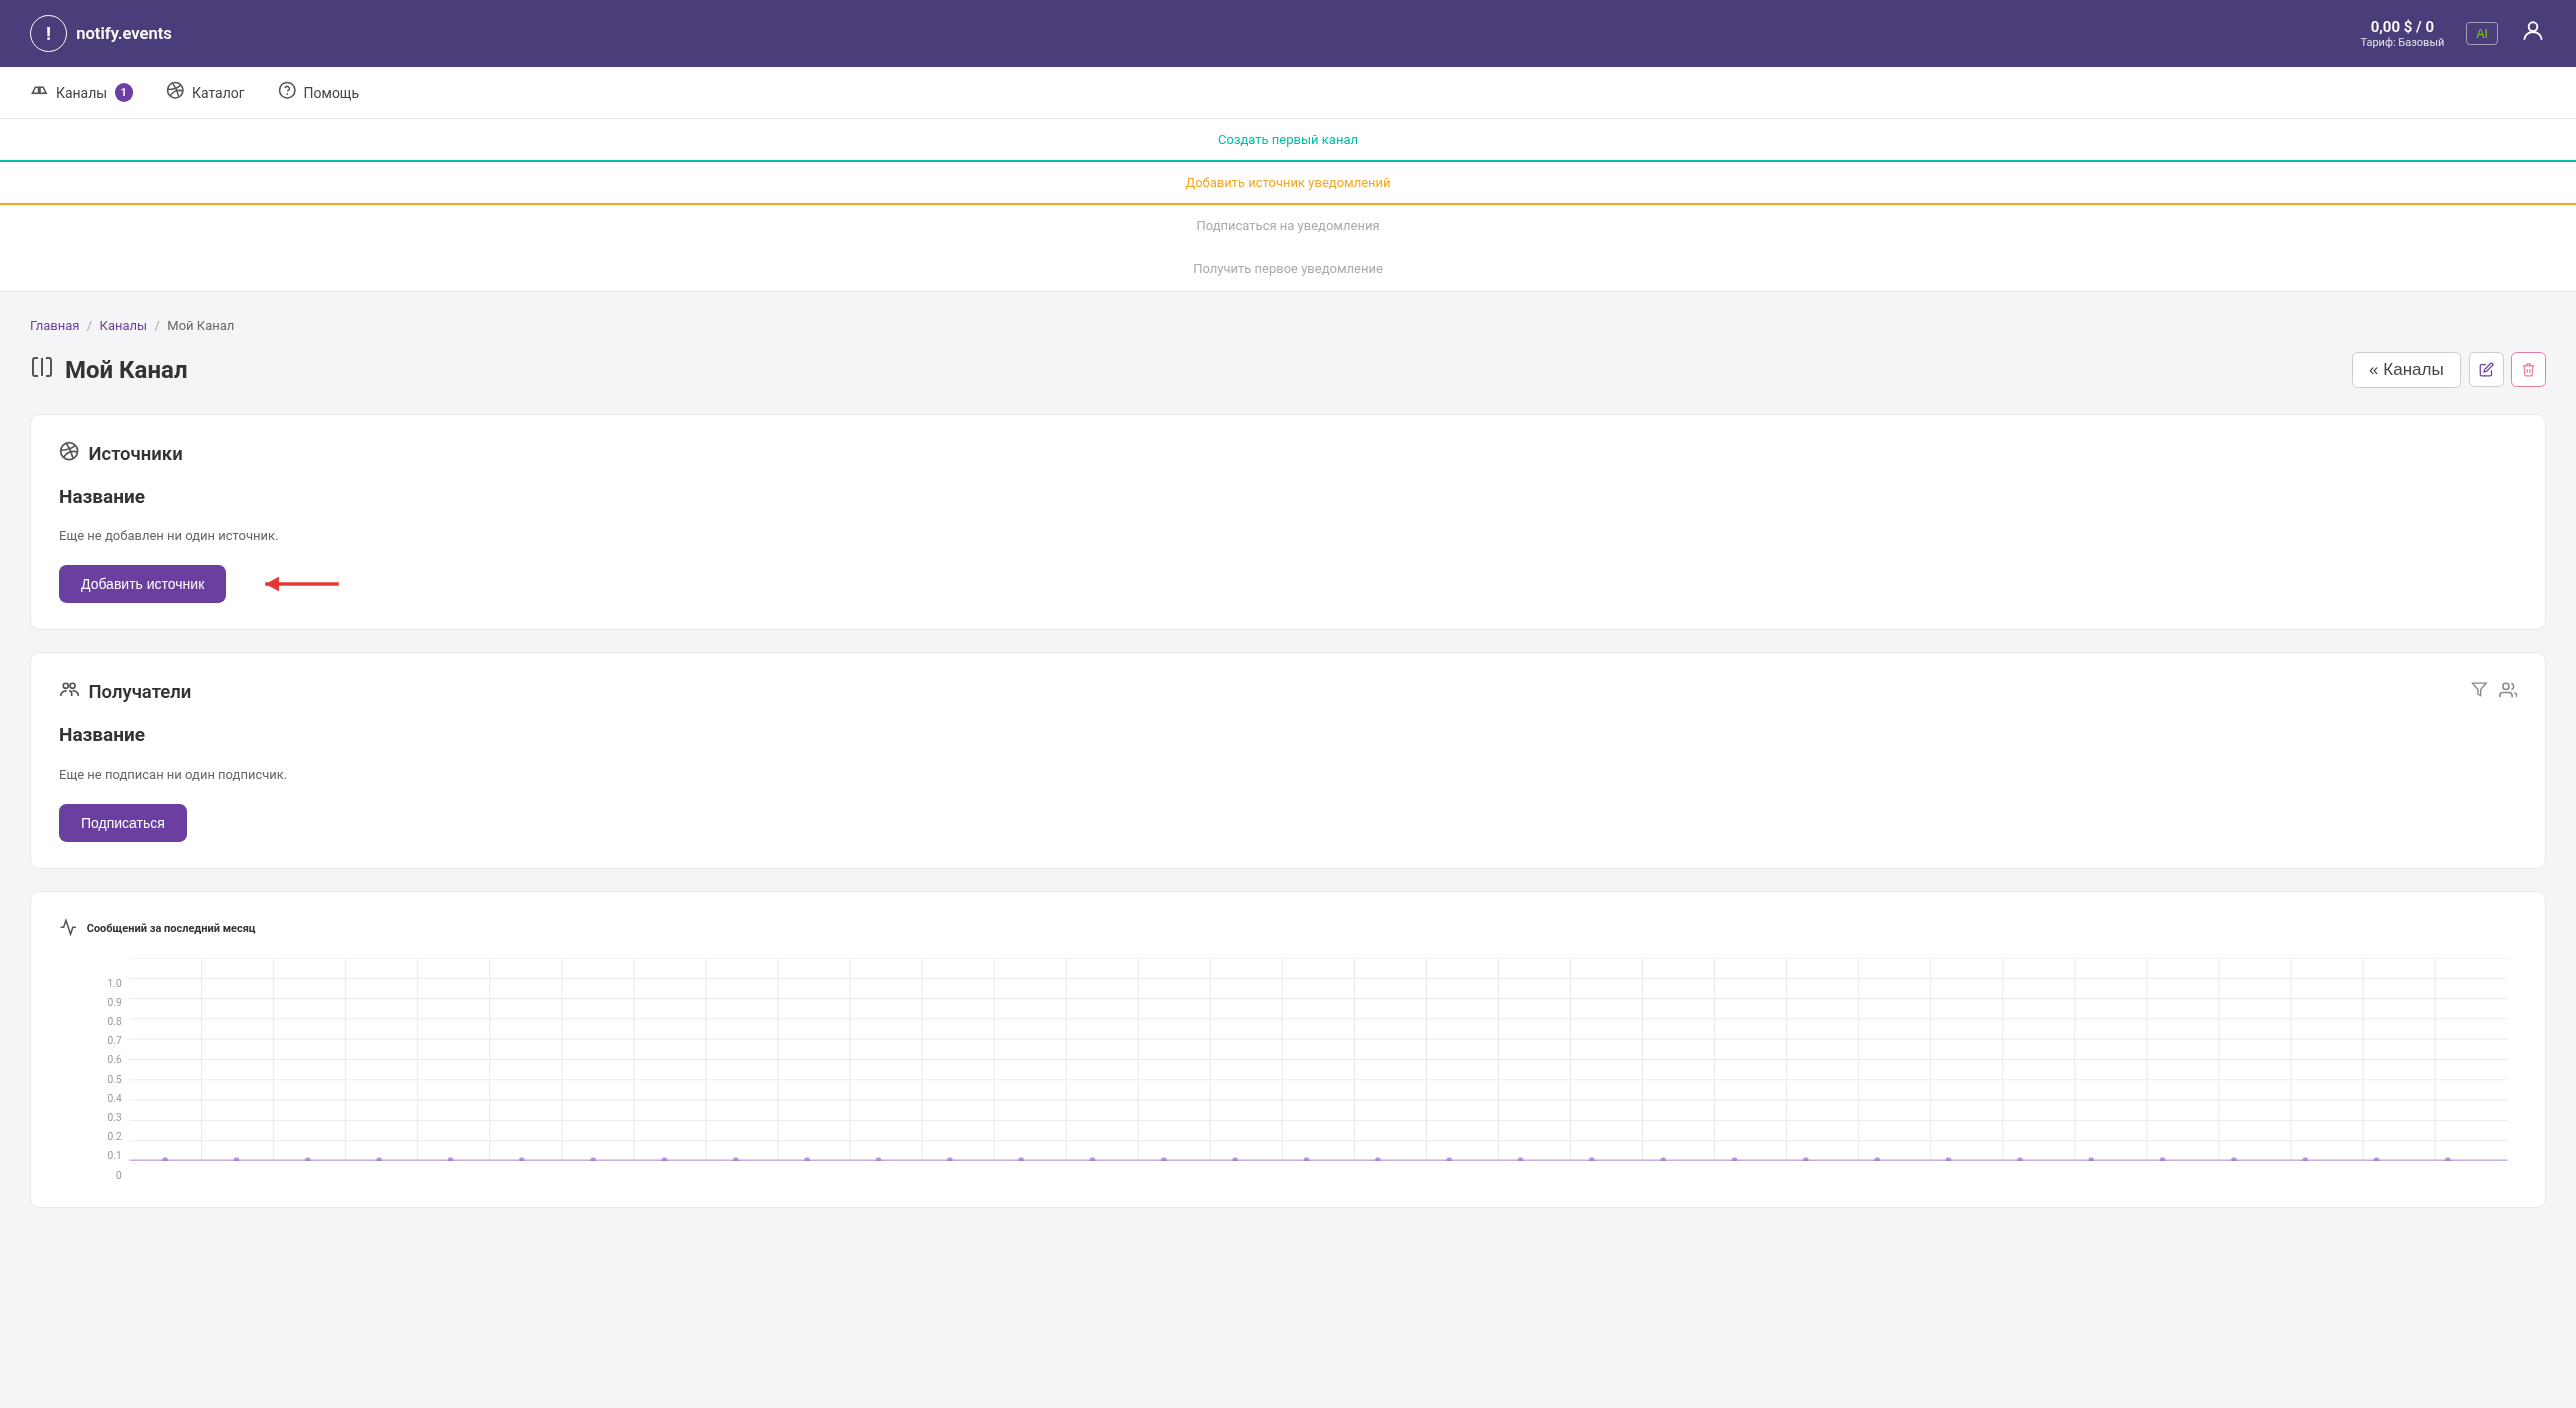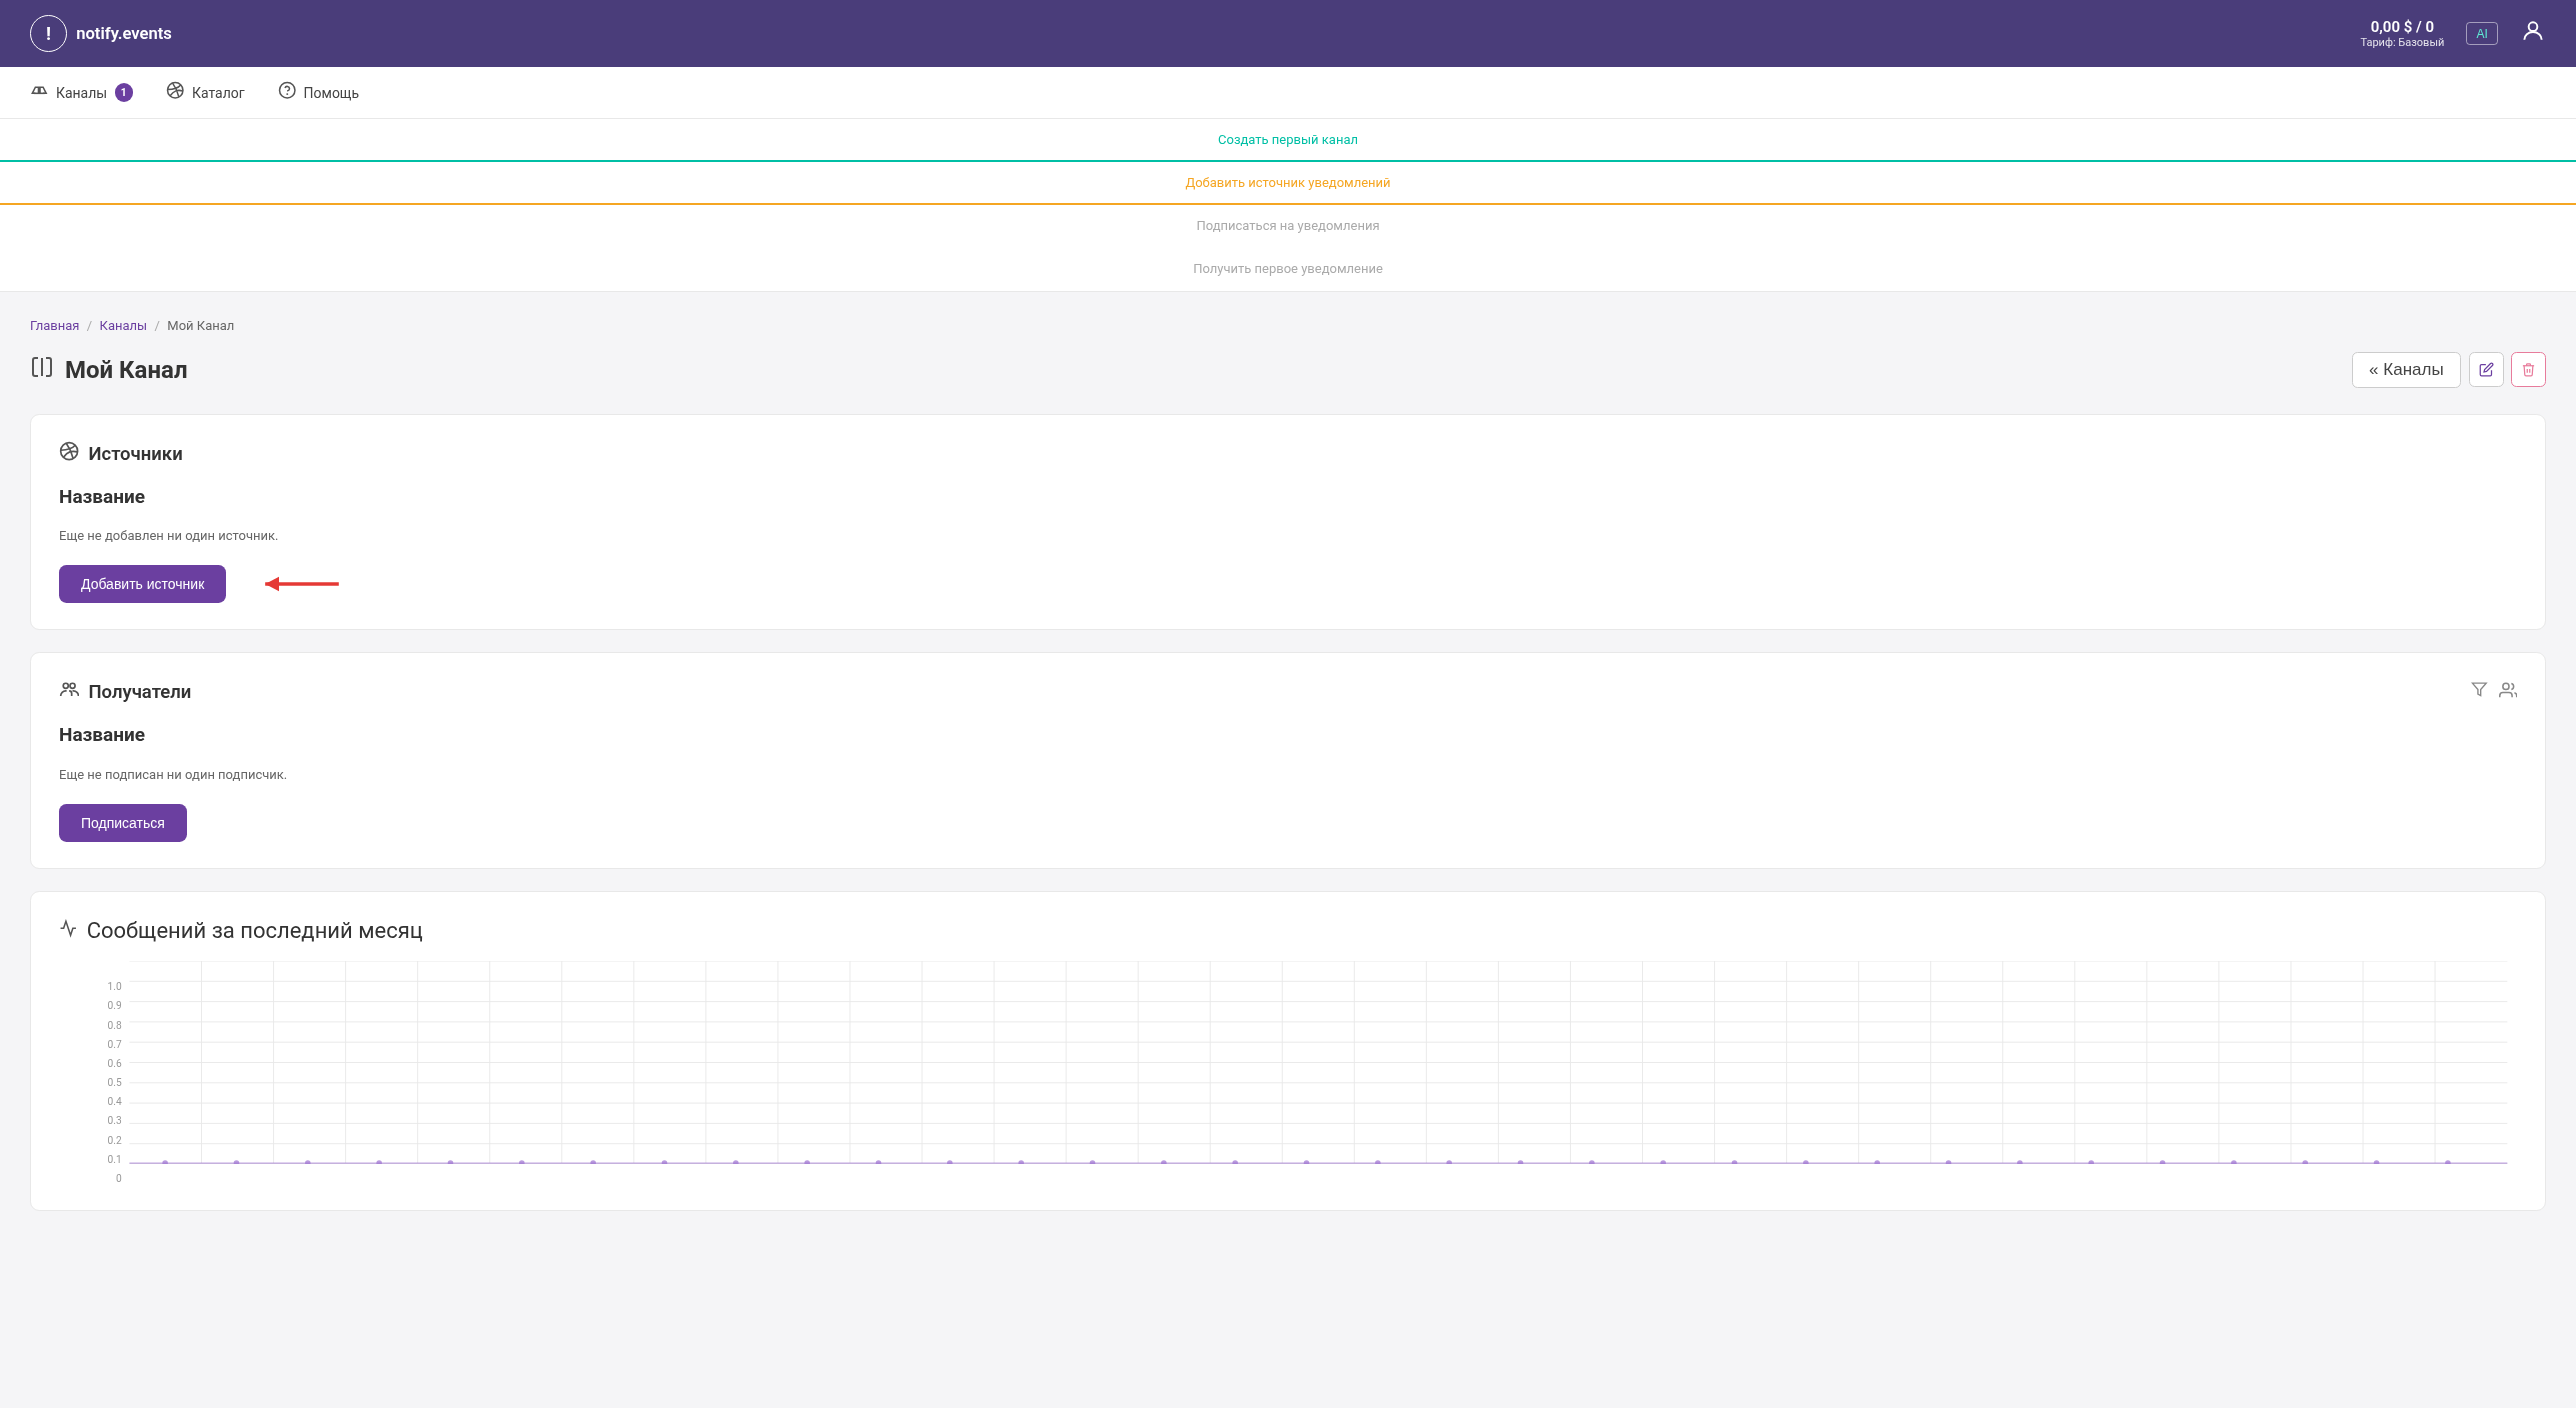--- a/index.html
+++ b/index.html
@@ -47,21 +47,21 @@
       font-size: 15px;
       font-weight: 600;
     }
     .header-balance .tariff {
       font-size: 11px;
       opacity: 0.85;
     }
     .header-ai-btn {
       background: transparent;
       border: 0.9px solid rgba(255,255,255,0.5);
-      color: #5eead4;
+      color: #84cc16;
       padding: 3.7px 9.2px;
       border-radius: 3.7px;
       font-size: 12px;
       cursor: pointer;
     }
     .header-user-icon {
       color: white;
       font-size: 22px;
       cursor: pointer;
     }
@@ -259,22 +259,22 @@
     .chart-card {
       background: white;
       border-radius: 9.2px;
       border: 0.9px solid #e8e8e8;
       padding: 26px 28px;
     }
     .chart-title {
       display: flex;
       align-items: center;
       gap: 9.2px;
-      font-size: 22px;
-      font-weight: 400;
+      font-size: 11px;
+      font-weight: 700;
       color: #333;
       margin-bottom: 18.5px;
     }
 
     .chart-wrapper {
       position: relative;
       margin-left: 42px;
       margin-right: 9.2px;
     }
   </style>

